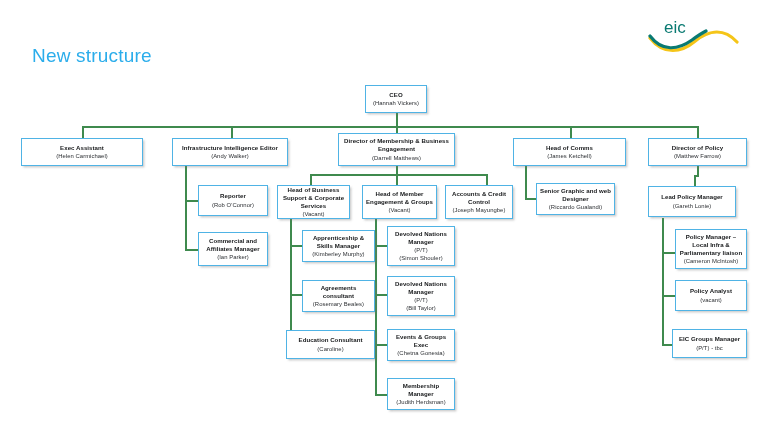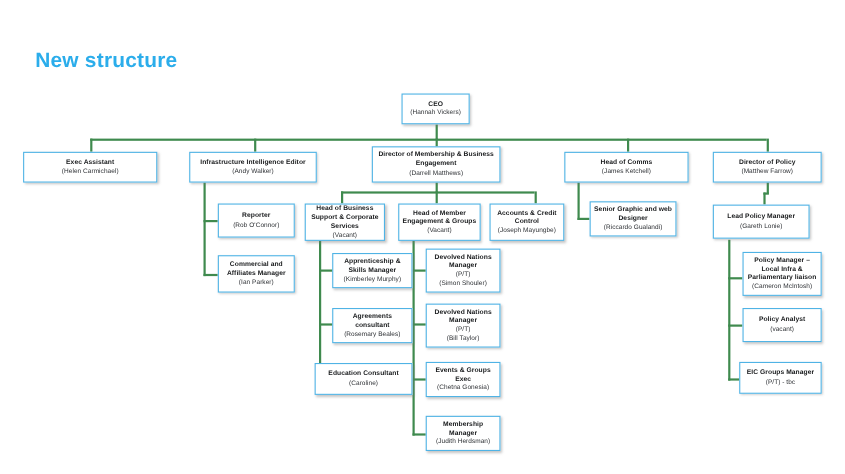--- a/index.html
+++ b/index.html
@@ -8,21 +8,21 @@
     width:768px; height:431px;
     position:relative; overflow:hidden;
     font-family:"Liberation Sans", sans-serif;
     background:#ffffff;
   }
   #stage { position:absolute; left:0; top:0; width:768px; height:431px; }
 
   
   #page-title {
     position:absolute; left:32px; top:45px;
-    font-size:19px; font-weight:bold;
+    font-size:19px; font-weight:normal;
     color:#2badeb; letter-spacing:0.2px;
     white-space:nowrap;
   }
 
   
   .logo { position:absolute; }
   #logo-ace { left:543px; top:12px; width:92px; height:42px; }
   #logo-eic { left:648px; top:12px; width:92px; height:42px; }
   .logo svg { display:block; }
 
@@ -52,20 +52,27 @@
   .lnv { width:2.1px; }
   .lnh { height:2.1px; }
 </style>
 </head>
 <body>
 
 <div id="stage">
 
   <div id="page-title">New structure</div>
 
+  <div class="logo" id="logo-eic">
+    <svg viewBox="0 0 92 42" width="92" height="42">
+      <path d="M2 26 C16 44, 34 40, 46 30 C58 20, 74 14, 89 30" fill="none" stroke="#f5c518" stroke-width="3.2" stroke-linecap="round"></path>
+      <path d="M2 24 C14 40, 30 38, 44 28 C52 22, 56 20, 58 19" fill="none" stroke="#0a7a72" stroke-width="3.2" stroke-linecap="round"></path>
+      <text x="16" y="21" font-family="'Liberation Sans',sans-serif" font-size="17" fill="#0a7a72" letter-spacing="0">eic</text>
+    </svg>
+  </div>
 
   <div class="ln lnv" style="left:396px; top:113px; height:14px;"></div>
 
   <div class="ln lnh" style="left:82px; top:126px; width:615px;"></div>
 
   <div class="ln lnv" style="left:82px;  top:126px; height:12px;"></div>
   <div class="ln lnv" style="left:231px; top:126px; height:12px;"></div>
   <div class="ln lnv" style="left:396px; top:126px; height:12px;"></div>
   <div class="ln lnv" style="left:570px; top:126px; height:12px;"></div>
   <div class="ln lnv" style="left:697px; top:126px; height:12px;"></div>

